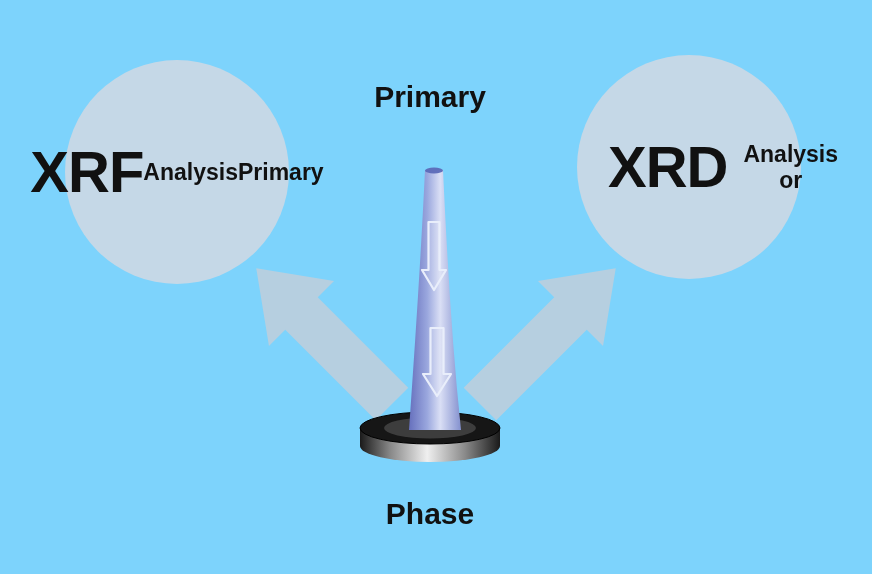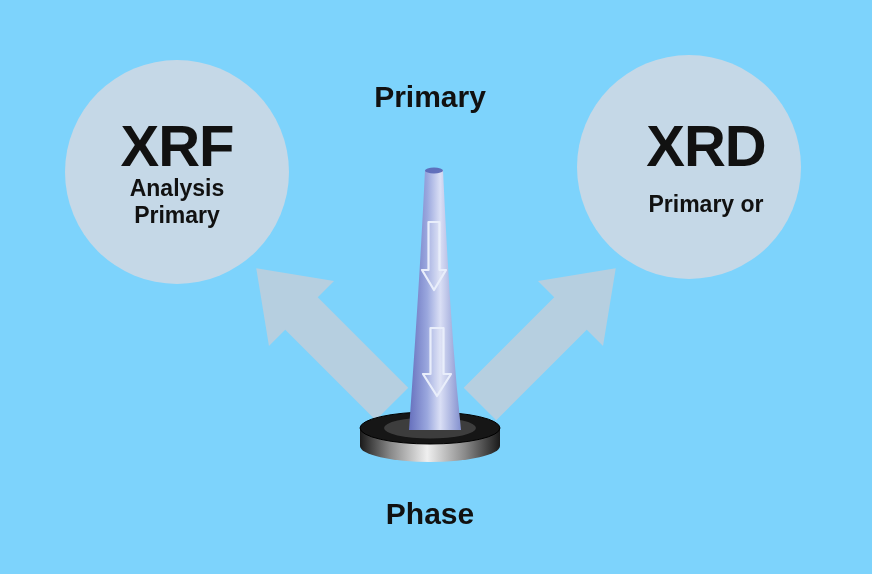--- a/index.html
+++ b/index.html
@@ -6,30 +6,30 @@
   .stage{
     position:relative;
     width:872px;height:574px;
     background:#7dd3fc;
     font-family:"Liberation Sans", sans-serif;
     overflow:hidden;
   }
   .stage svg{position:absolute;left:0;top:0;}
   .label{position:absolute;color:#111111;font-weight:700;text-align:center;}
   .circle-text{
-    position:absolute;display:flex;flex-direction:column;
+    position:absolute;display:flex;flex-direction:row;
     align-items:center;justify-content:center;
     color:#111111;font-weight:700;text-align:center;
   }
   .circle-text .acronym{font-size:58px;line-height:1.02;letter-spacing:-1px;}
   .circle-text .sub{font-size:23px;line-height:1.15;}
   .primary-label{left:320px;top:80px;width:220px;font-size:30px;line-height:1.15;}
   .sample-label{left:330px;top:497px;width:200px;font-size:30px;}
   .lc{left:65px;top:60px;width:224px;height:224px;}
-  .rc{left:594px;top:55px;width:224px;height:224px;gap:16px;}
+  .rc{left:611px;top:55px;width:224px;height:224px;gap:16px;}
 </style>
 </head>
 <body>
 
 <div class="stage">
 
   <svg width="872" height="574" viewBox="0 0 872 574">
     <defs>
       <linearGradient id="beamGrad" x1="0" y1="0" x2="1" y2="0">
         <stop offset="0" stop-color="#6670bd"></stop>
@@ -69,18 +69,18 @@
   </div>
 
   <div class="circle-text lc">
     <div class="acronym">XRF</div>
     <div class="sub">Analysis</div>
     <div class="sub">Primary</div>
   </div>
 
   <div class="circle-text rc">
     <div class="acronym">XRD</div>
-    <div class="sub">Primary or</div>
+    <div class="sub">Analysis or</div>
   </div>
 
   <div class="label sample-label">Phase</div>
 
 </div>
 
 </body></html>

